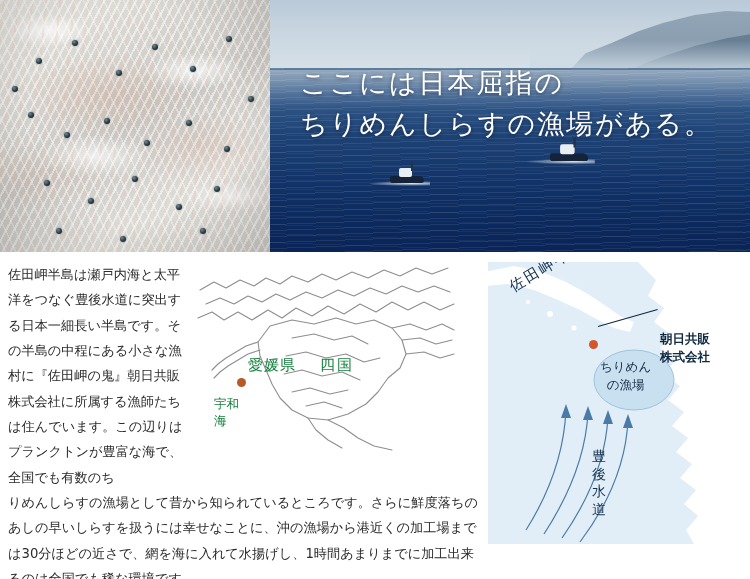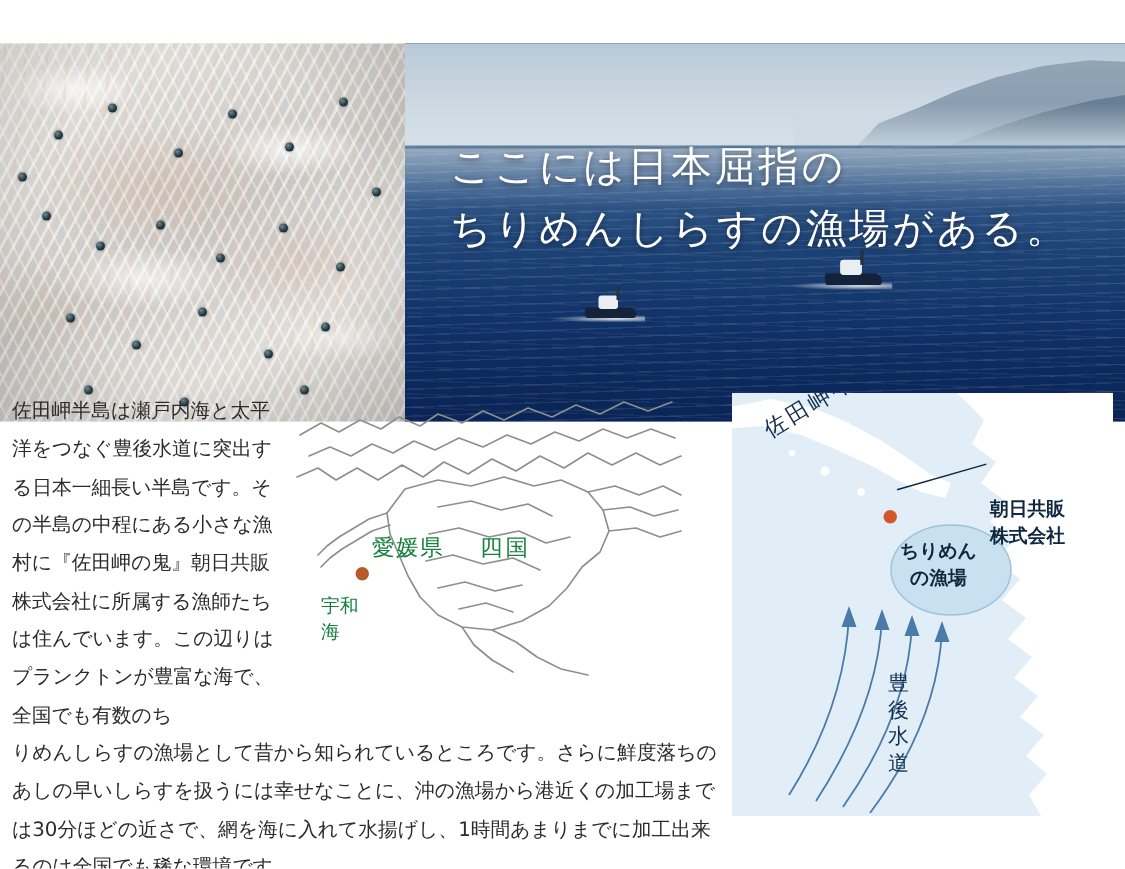--- a/index.html
+++ b/index.html
@@ -15,21 +15,20 @@
     position: relative;
   }
 
   
   .top-band {
     position: absolute;
     left: 0; top: 0;
     width: 750px;
     height: 316px;
     display: flex;
-    margin-top: 29px;
   }
 
   
   .photo-shirasu {
     position: relative;
     width: 270px;
     height: 252px;
     overflow: hidden;
     background: #cfd2cf;
   }
@@ -429,20 +428,20 @@
         <path d="M140,152 L135,166 L145,166 Z"></path>
       </g>
 
       <ellipse cx="146" cy="118" rx="40" ry="30" fill="#c9e0f0" stroke="#9ec3dd" stroke-width="1"></ellipse>
     </svg>
     <div class="mb-label mb-sada">佐田岬半島</div>
     <div class="mb-dot"></div>
     <div class="mb-leader"></div>
     <div class="mb-label mb-asahi" style="white-space: pre;">朝日共販
 株式会社</div>
-    <div class="mb-label mb-chirimen" style="white-space: pre; font-weight: bold;">ちりめん
+    <div class="mb-label mb-chirimen" style="white-space: pre;">ちりめん
 の漁場</div>
     <div class="mb-label mb-bungo" style="white-space: pre;">豊
 後
 水
 道</div>
   </div>
 </div>
 
 </body></html>

